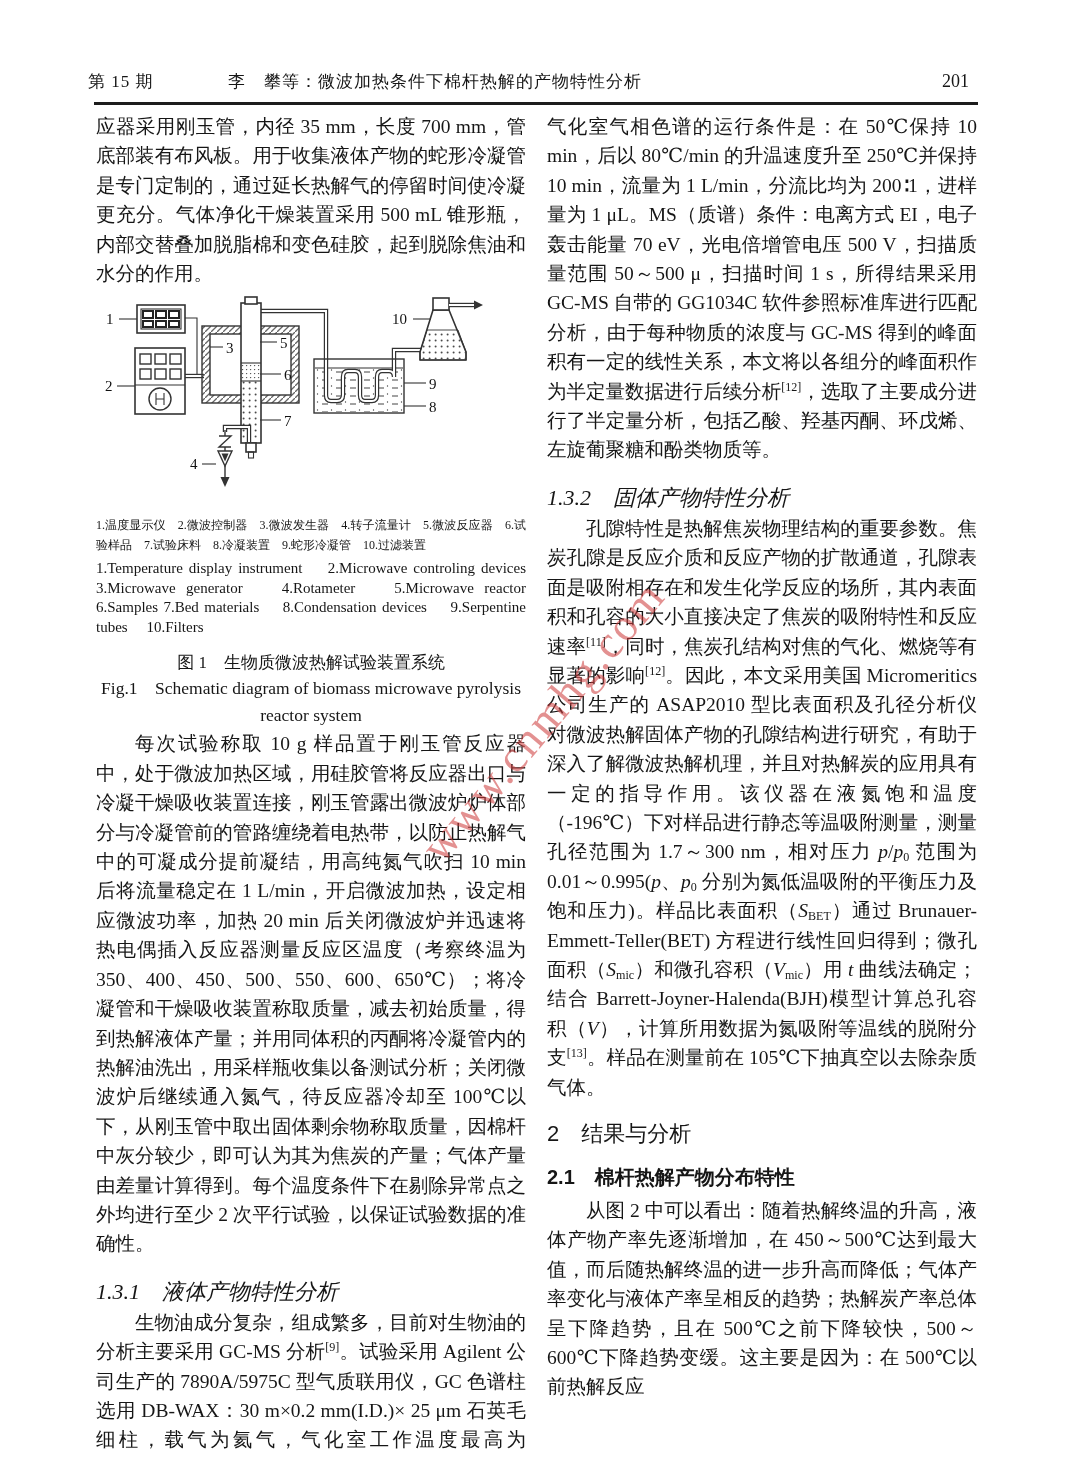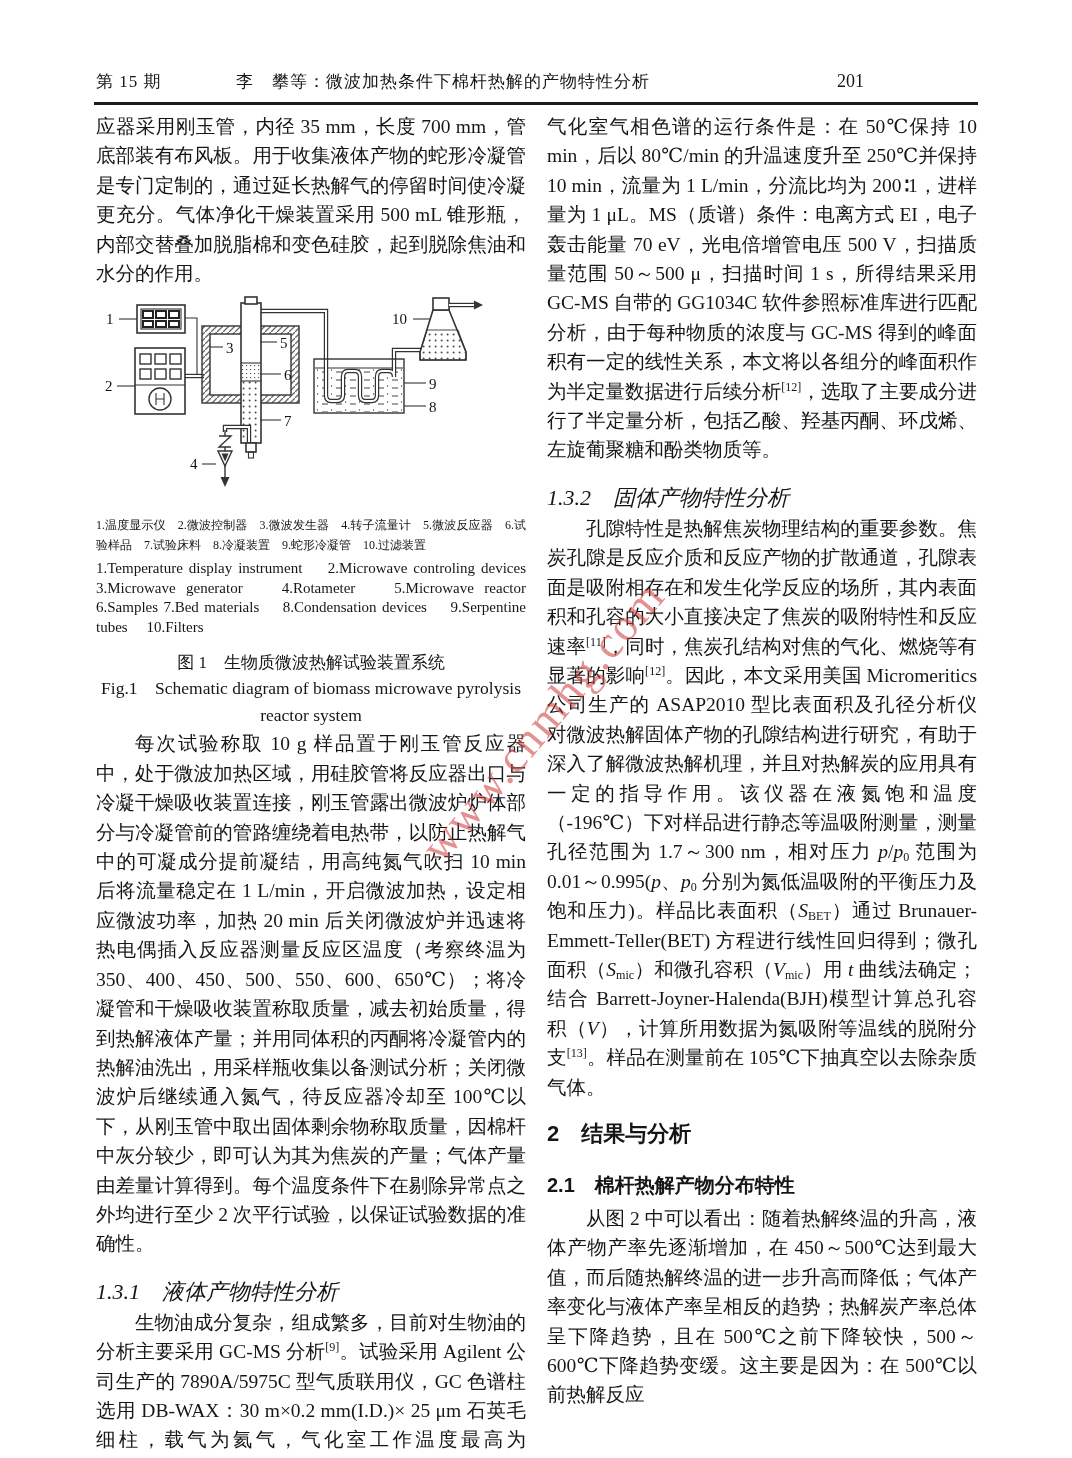--- a/index.html
+++ b/index.html
@@ -1,35 +1,35 @@
 <!DOCTYPE html>
 <html><head>
 <meta charset="utf-8">
 <style>
   html,body{margin:0;padding:0;background:#e8e8e8;}
   .page{
     position:relative;width:1072px;height:1458px;margin:0 auto;background:#ffffff;
     font-family:"Liberation Serif","DejaVu Serif",serif;color:#161616;overflow:hidden;
   }
   
-  .header-row{position:absolute;top:70px;left:96px;width:881px;display:flex;align-items:baseline;font-size:17px;}
+  .header-row{position:absolute;top:70px;left:88px;width:881px;display:flex;align-items:baseline;font-size:17px;}
   .header-issue{width:140px;text-align:left;letter-spacing:1px;}
   .header-title{flex:1;text-align:left;letter-spacing:1px;}
-  .header-pageno{width:140px;text-align:left;font-size:18px;}
+  .header-pageno{width:140px;text-align:right;font-size:18px;}
   .header-rule{position:absolute;top:102px;left:94px;width:884px;border-top:3px solid #1c1c1c;}
   
   .col{position:absolute;top:112px;width:430px;font-size:19.5px;line-height:29.4px;text-align:justify;}
   .col-left{left:96px;}
   .col-right{left:547px;}
   p{margin:0;}
   .indent{text-indent:2em;}
   
   .h-sec{font-family:"Liberation Sans","DejaVu Sans",sans-serif;font-weight:bold;font-size:20px;line-height:30px;margin:9px 0 4px;text-align:left;}
   .h-sub{font-style:italic;font-size:22px;line-height:30px;margin:18px 0 1px;text-align:left;}
-  .h-main{font-family:"Liberation Sans","DejaVu Sans",sans-serif;font-weight:bold;font-size:22px;line-height:32px;margin:16px 0 20px;text-align:left;}
+  .h-main{font-family:"Liberation Sans","DejaVu Sans",sans-serif;font-weight:normal;font-size:22px;line-height:32px;margin:16px 0 12px;text-align:left;}
   
   .figure-block{margin:8px 0 0;}
   .figure-canvas{display:block;margin:0 auto;}
   .fig-legend{font-size:12px;line-height:19.5px;text-align:justify;margin-top:24px;}
   .fig-legend-en{font-size:15px;line-height:19.5px;text-align:justify;margin-top:4px;}
   .fig-caption-zh{font-size:17px;text-align:center;margin-top:14px;line-height:24px;}
   .fig-caption-en{font-size:17.5px;text-align:center;line-height:27px;}
   sup{font-size:0.62em;line-height:0;vertical-align:0.55em;}
   sub{font-size:0.62em;line-height:0;vertical-align:-0.25em;}
   

